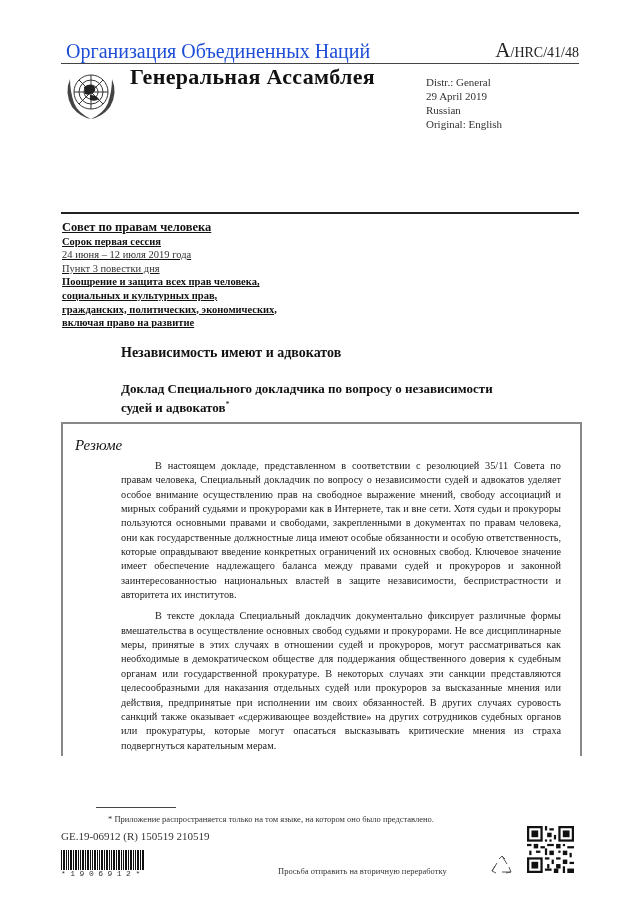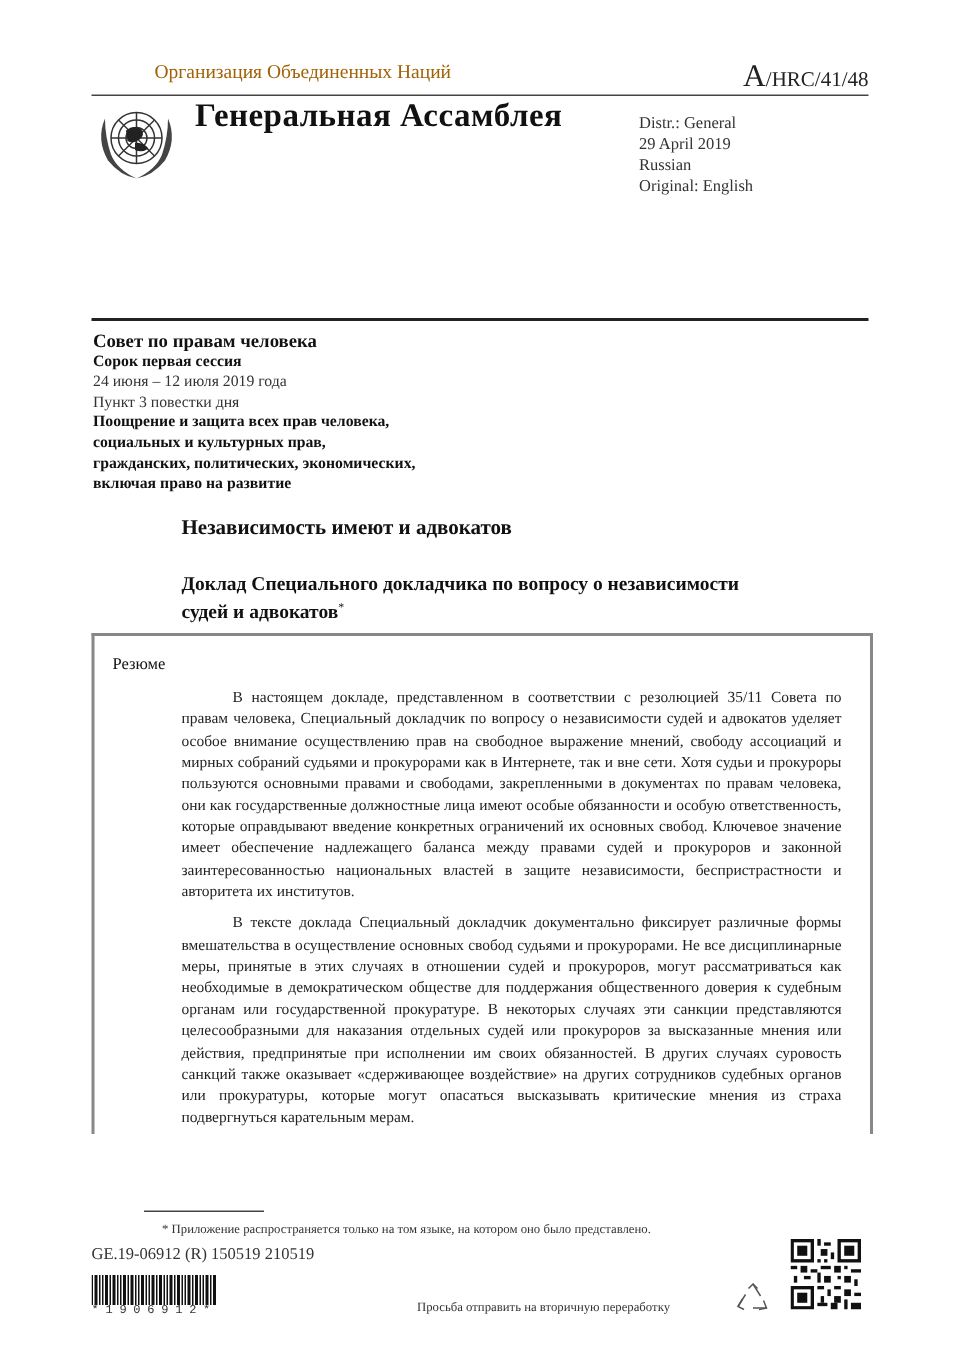--- a/index.html
+++ b/index.html
@@ -1,43 +1,43 @@
 <!DOCTYPE html>
 <html><head>
 <meta charset="utf-8">
 <style>
   html, body { margin:0; padding:0; background:#ffffff; }
   body { width:640px; height:905px; position:relative; overflow:hidden;
          font-family:"Liberation Serif", "DejaVu Serif", serif; color:#111; }
   .abs { position:absolute; }
 
-  .org-name { left:66px; top:40px; font-size:13px; color:#a16207;margin-left:37px; }
+  .org-name { left:66px; top:40px; font-size:20px; color:#1d4ed8; }
   .symbol { right:61px; top:38px; font-size:14px; color:#222; white-space:nowrap; }
   .symbol .big { font-size:21px; }
   .rule-top { left:61px; top:63px; width:518px; height:1px; background:#444; }
 
   .logo { left:62px; top:67px; width:58px; height:54px; }
   .assembly { left:130px; top:64px; font-size:22px; font-weight:bold; letter-spacing:0.3px; }
   .distr { left:426px; top:75px; font-size:11px; line-height:14px; color:#333; }
   .distr div { white-space:nowrap; }
 
   .rule-thick { left:61px; top:212px; width:518px; height:2px; background:#222; }
 
-  .council { left:62px; top:221px; font-size:12px; line-height:13.6px; width:300px; }
+  .council { left:62px; top:221px; font-size:12px; line-height:13.6px; width:300px;text-decoration:underline; }
   .council .b1 { font-weight:bold; font-size:12.5px; }
   .council .b { font-weight:bold; font-size:10.5px; }
   .council .n { font-size:10.5px; color:#333; }
 
   .doc-title { left:121px; top:345px; font-size:14px; font-weight:bold; }
   .doc-sub { left:121px; top:381px; font-size:13px; font-weight:bold; line-height:16px; width:400px; }
   .doc-sub sup { font-size:8px; font-weight:normal; }
 
   .summary-box { left:61px; top:422px; width:517px; height:332px;
                  border-left:2px solid #888; border-top:2px solid #888; border-right:2px solid #888; }
-  .summary-label { left:75px; top:437px; font-size:11px; }
+  .summary-label { left:75px; top:437px; font-size:15px; font-style:italic; }
   .summary-text { left:121px; top:459px; width:440px; font-size:10.3px; line-height:14.35px;
                   text-align:justify; color:#222; }
   .summary-text p { margin:0 0 7px 0; text-indent:34px; }
 
   .fn-rule { left:96px; top:807px; width:80px; height:1px; background:#444; }
   .footnote { left:108px; top:814px; font-size:8.5px; color:#333; white-space:nowrap; }
   .doc-code { left:61px; top:830px; font-size:11px; color:#333; white-space:nowrap; }
 
   .barcode { left:61px; top:850px; width:83px; height:20px; }
   .barcode-num { left:61px; top:869px; font-size:8px; letter-spacing:4.5px; font-family:"Liberation Mono", monospace; color:#333; }

